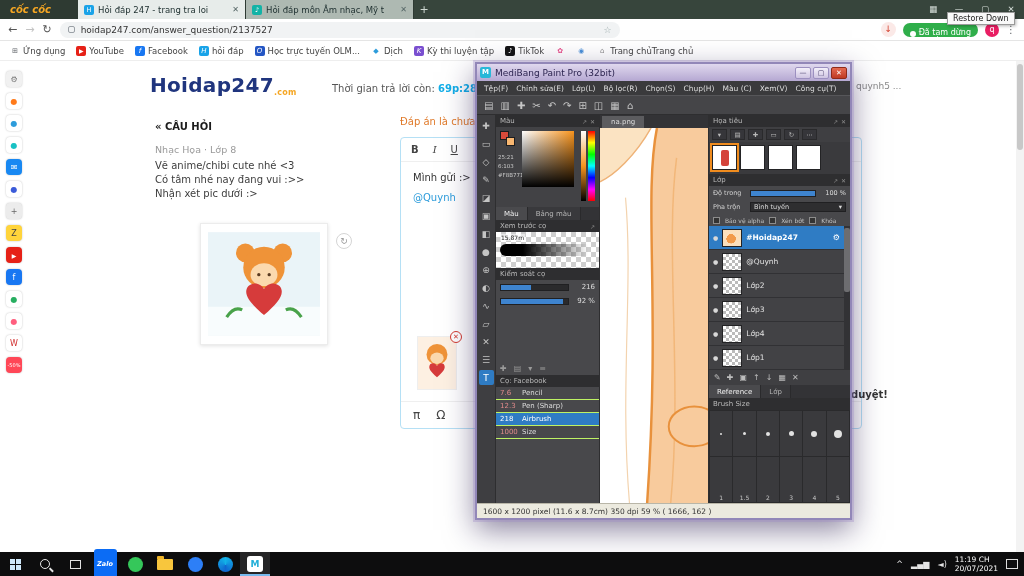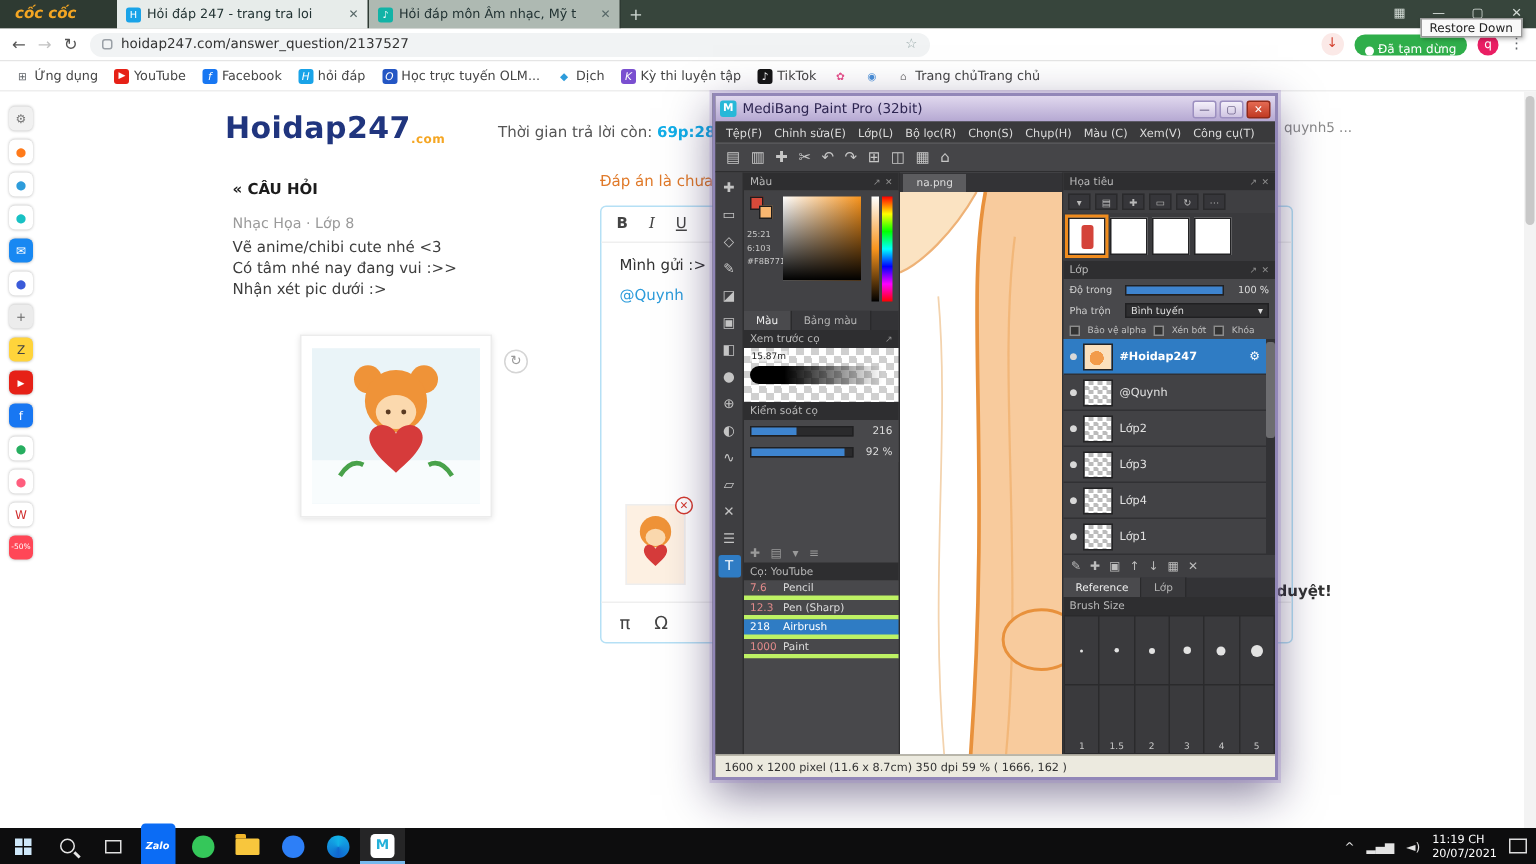--- a/index.html
+++ b/index.html
@@ -100,21 +100,21 @@
 .preview{height:36px;flex:0 0 36px;position:relative;background-image:conic-gradient(#cfcfcf 0 25%,#fff 0 50%,#cfcfcf 0 75%,#fff 0);background-size:10px 10px}
 .stroke{position:absolute;left:4px;top:12px;width:92px;height:12px;border-radius:6px;background:linear-gradient(90deg,#000 0%,#000 25%,rgba(0,0,0,0) 96%)}
 .psize{position:absolute;left:4px;top:2px;font-size:6px;color:#222;background:rgba(255,255,255,.55);padding:0 1px}
 .slrow{height:14px;flex:0 0 14px;display:flex;align-items:center;gap:4px;padding:0 4px;background:#48484b}
 .track{flex:1;height:7px;background:#2a2a2c;border:1px solid #202022;position:relative}
 .fill{position:absolute;left:0;top:0;bottom:0;background:#3e84cf}
 .w45{width:45%}.w92{width:92%}.w100{width:100%}
 .slval{width:22px;text-align:right;font-size:7px;color:#ddd}
 .lspacer{flex:1;display:flex;align-items:flex-end;padding:0 4px 2px}
 .minirow{display:flex;gap:7px;color:#9a9a9a;font-size:8px}
-.brow{height:13px;flex:0 0 13px;display:flex;align-items:center;gap:4px;padding:0 4px;font-size:7px;border-bottom:3px solid #bef264;background:#48484b}
+.brow{height:13px;flex:0 0 13px;display:flex;align-items:center;gap:4px;padding:0 4px;font-size:7px;border-bottom:1px solid #bef264;background:#48484b}
 .brow .sz{width:18px;color:#e08a8a}
 .brow .bn{color:#ddd;white-space:nowrap}
 .brow.active{background:#2f7cc4}
 .brow.active .sz,.brow.active .bn{color:#fff}
 .lfill{flex:1;background:#48484b}
 .mb-canvascol{flex:1;display:flex;flex-direction:column;min-width:0;background:#66666a}
 .tabstrip{height:13px;flex:0 0 13px;background:#333336;display:flex;align-items:flex-end;padding-left:2px}
 .ctab2{height:12px;background:#5c5c5f;color:#ddd;font-size:7px;padding:0 9px;display:flex;align-items:center}
 .canvas{flex:1;position:relative;overflow:hidden}
 .canvas svg{position:absolute;inset:0;width:100%;height:100%}
@@ -447,37 +447,37 @@
         </div>
         <div class="lspacer">
           <div class="minirow">
             <span>✚</span>
             <span>▤</span>
             <span>▾</span>
             <span>≡</span>
           </div>
         </div>
         <div class="phead">
-            <span>Cọ: YouTube</span>
+            <span>Cọ: Facebook</span>
           </div>
         <div class="brow">
             <span class="sz">7.6</span>
             <span class="bn">Pencil</span>
           </div>
         <div class="brow">
             <span class="sz">12.3</span>
             <span class="bn">Pen (Sharp)</span>
           </div>
         <div class="brow active">
             <span class="sz">218</span>
             <span class="bn">Airbrush</span>
           </div>
         <div class="brow">
             <span class="sz">1000</span>
-            <span class="bn">Paint</span>
+            <span class="bn">Size</span>
           </div>
         <div class="lfill"></div>
       </div>
 
       <div class="mb-canvascol">
         <div class="tabstrip">
           <span class="ctab2">na.png</span>
         </div>
         <div class="canvas">
           <svg viewBox="0 0 110 377" preserveAspectRatio="none">

